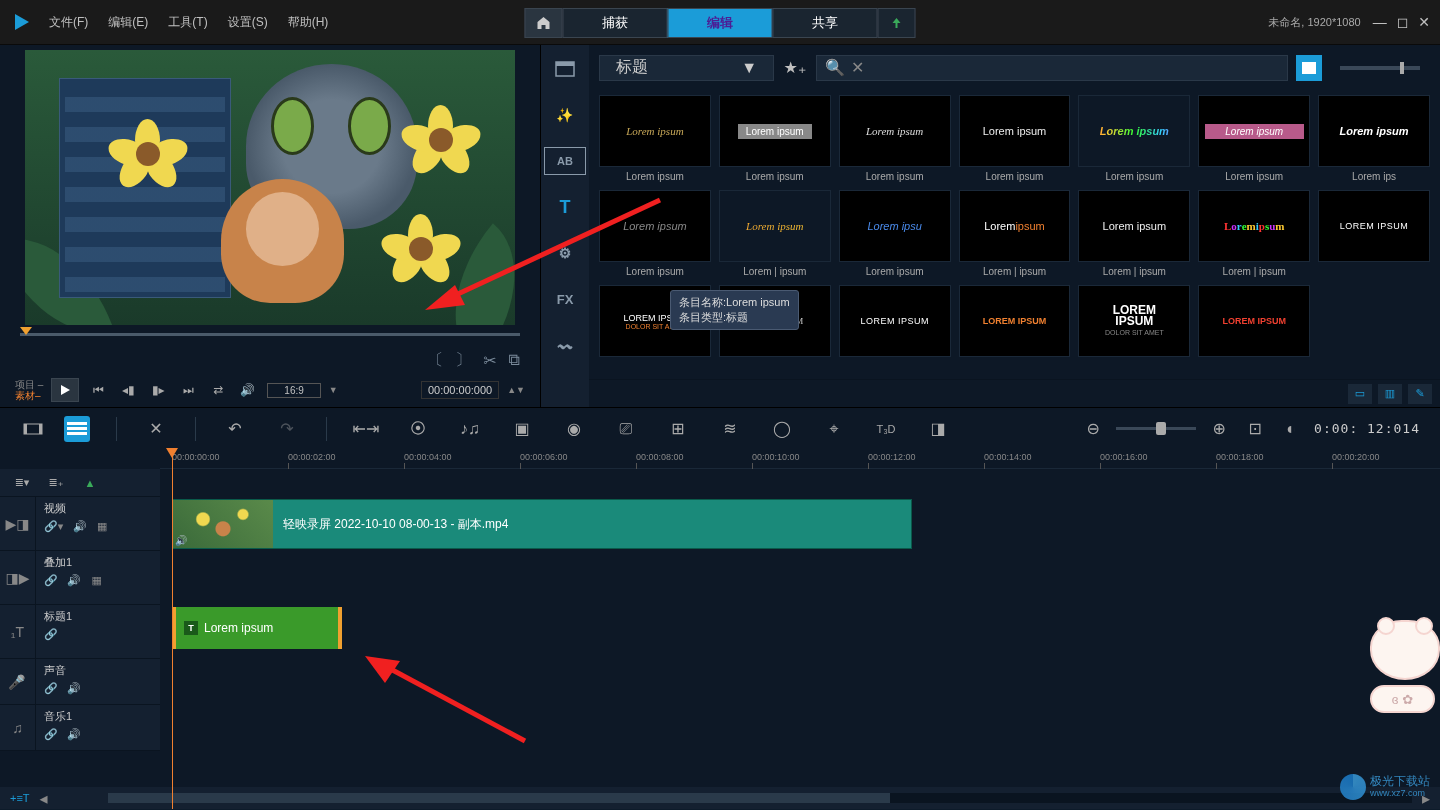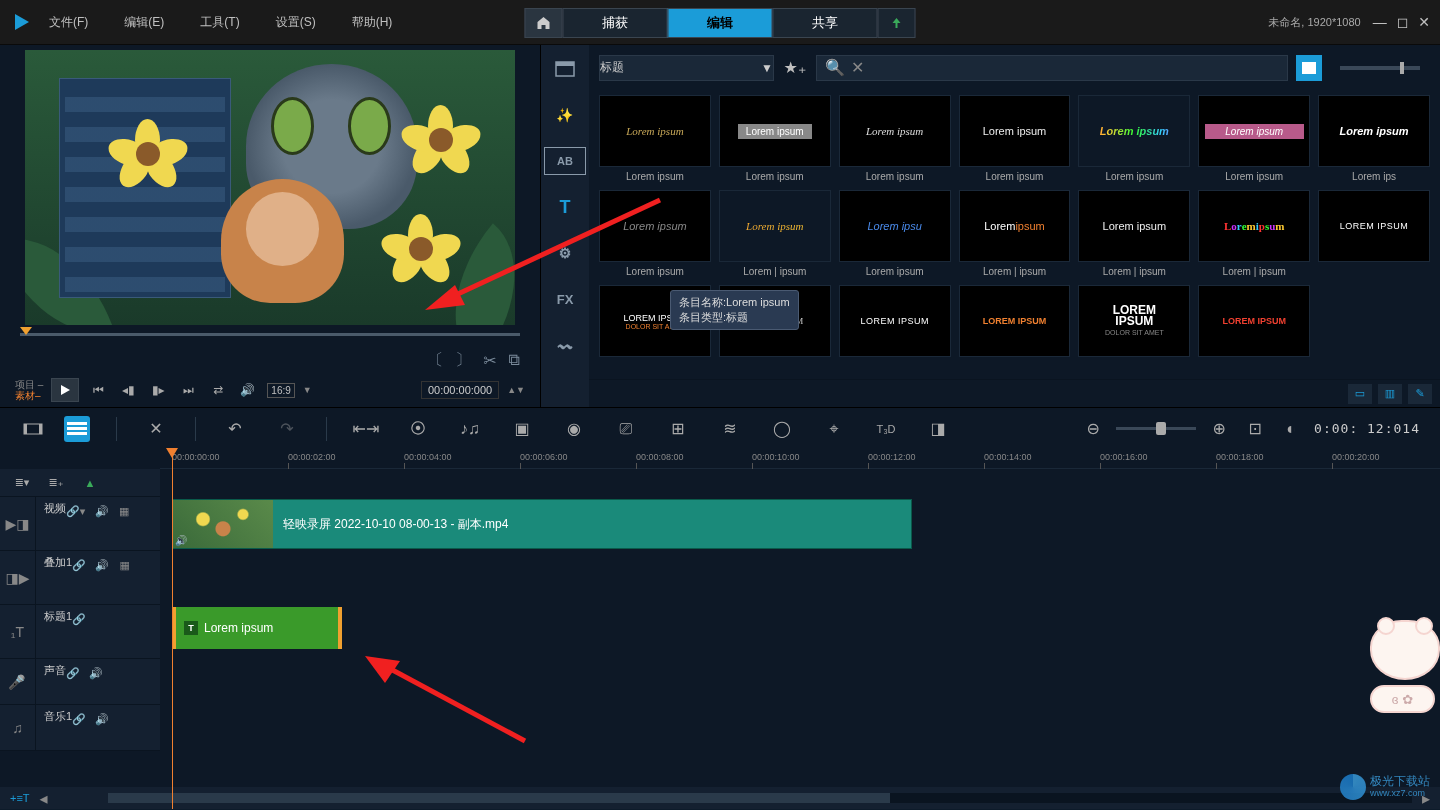--- a/index.html
+++ b/index.html
@@ -2,27 +2,27 @@
 <html><head>
 <meta charset="utf-8">
 <style>
 * { margin: 0; padding: 0; box-sizing: border-box; }
 body { font-family: "Microsoft YaHei", Arial, sans-serif; background: #0d1b2a; color: #c0c0c0; overflow: hidden; width: 1440px; height: 810px; position: relative; }
 
 
 .titlebar { height: 45px; background: #1a1a1a; display: flex; align-items: center; padding: 0 10px; border-bottom: 1px solid #0a0a0a; }
 .titlebar .logo { width: 24px; height: 24px; margin-right: 15px; display: flex; align-items: center; }
 .titlebar .logo svg { width: 24px; height: 24px; }
-.menubar { display: flex; gap: 36px; font-size: 12px; }
+.menubar { display: flex; gap: 20px; font-size: 12px; }
 .menubar span { cursor: pointer; }
 .center-tabs { position: absolute; left: 50%; transform: translateX(-50%); display: flex; height: 30px; top: 8px; }
 .center-tabs .home { width: 38px; background: #2a3540; display: flex; align-items: center; justify-content: center; border: 1px solid #3a4550; }
 .center-tabs .tab { width: 105px; display: flex; align-items: center; justify-content: center; font-size: 13px; border: 1px solid #3a4550; cursor: pointer; }
 .center-tabs .tab.capture { background: #1a2530; color: #fff; }
-.center-tabs .tab.edit { background: #1b9cd8; color: #000000; font-weight: bold; }
+.center-tabs .tab.edit { background: #1b9cd8; color: #4c1d95; font-weight: bold; }
 .center-tabs .tab.share { background: #1a2530; color: #fff; }
 .center-tabs .upload { width: 38px; background: #1a2530; display: flex; align-items: center; justify-content: center; border: 1px solid #3a4550; }
 .title-right { position: absolute; right: 10px; display: flex; align-items: center; gap: 12px; }
 .title-right .proj { font-size: 11px; color: #aaa; }
 .win-controls { display: flex; gap: 10px; font-size: 14px; }
 
 
 .main-row { height: 362px; display: flex; background: #0d1826; }
 
 
@@ -53,31 +53,31 @@
 .leaf.l2 { right: -10px; bottom: -30px; transform: rotate(40deg); }
 .preview-scrubber { height: 20px; position: relative; padding: 8px 15px 0; }
 .scrubber-track { height: 3px; background: #4a5a6a; position: relative; }
 .scrubber-thumb { position: absolute; left: 0; top: -6px; width: 0; height: 0; border-left: 6px solid transparent; border-right: 6px solid transparent; border-top: 8px solid #f0a030; }
 .preview-controls { height: 30px; display: flex; align-items: center; justify-content: flex-end; gap: 12px; padding: 0 15px; color: #7a8a9a; }
 .preview-bottom { height: 30px; display: flex; align-items: center; padding: 0 10px; gap: 8px; font-size: 12px; }
 .proj-label { display: flex; flex-direction: column; font-size: 10px; color: #888; line-height: 11px; }
 .proj-label .active { color: #f08030; }
 .play-btn { width: 28px; height: 24px; background: #2a3540; border: 1px solid #3a4550; display: flex; align-items: center; justify-content: center; cursor: pointer; }
 .trans-btn { width: 22px; height: 22px; display: flex; align-items: center; justify-content: center; cursor: pointer; color: #aaa; }
-.aspect { font-size: 10px; border: 1px solid #555; padding: 1px 3px; }
+.aspect { font-size: 10px; border: 1px solid #555; padding: 1px 16px; }
 .timecode { font-size: 11px; color: #ccc; margin-left: auto; border: 1px solid #333; padding: 2px 6px; }
 
 
 .library-panel { flex: 1; background: #0d1826; border-left: 1px solid #000; display: flex; }
 .lib-sidebar { width: 48px; background: #142030; display: flex; flex-direction: column; align-items: center; padding-top: 10px; gap: 18px; }
 .lib-tab { width: 32px; height: 28px; display: flex; align-items: center; justify-content: center; cursor: pointer; color: #8a9aaa; font-size: 14px; font-weight: bold; }
 .lib-tab.active { color: #1b9cd8; }
 .lib-content { flex: 1; display: flex; flex-direction: column; }
 .lib-header { height: 45px; display: flex; align-items: center; padding: 0 10px; gap: 8px; }
-.dropdown { width: 175px; height: 26px; background: #1a2838; border: 1px solid #2a3848; display: flex; align-items: center; padding: 0 0; font-size: 12px; color: #ccc; justify-content: space-between; }
+.dropdown { width: 175px; height: 26px; background: #1a2838; border: 1px solid #2a3848; display: flex; align-items: center; padding: 0 16px; font-size: 16px; color: #ccc; justify-content: space-between; }
 .fav-btn { width: 26px; height: 26px; display: flex; align-items: center; justify-content: center; }
 .search-box { flex: 1; height: 26px; background: #1a2838; border: 1px solid #2a3848; display: flex; align-items: center; padding: 0 8px; gap: 6px; }
 .search-box input { flex: 1; background: transparent; border: none; color: #888; font-size: 12px; font-style: italic; outline: none; }
 .view-btn { width: 26px; height: 26px; background: #1b9cd8; display: flex; align-items: center; justify-content: center; }
 .zoom-slider { width: 80px; height: 4px; background: #3a4858; position: relative; margin: 0 10px; }
 .zoom-slider::before { content: ""; position: absolute; right: 20%; top: -4px; width: 4px; height: 12px; background: #aaa; }
 
 .lib-grid { flex: 1; overflow: hidden; padding: 5px 10px; display: grid; grid-template-columns: repeat(7, 1fr); gap: 8px 8px; align-content: start; }
 .lib-item { display: flex; flex-direction: column; align-items: center; gap: 4px; cursor: pointer; }
 .lib-thumb { width: 100%; height: 72px; background: #000; border: 1px solid #1a2838; display: flex; align-items: center; justify-content: center; font-size: 11px; overflow: hidden; text-align: center; }
@@ -137,21 +137,21 @@
 .ruler-tick::after { content: ""; position: absolute; top: 14px; width: 1px; height: 6px; background: #555; }
 .playhead { position: absolute; left: 172px; top: 0; bottom: 0; width: 1px; background: #f08030; z-index: 50; }
 .playhead::before { content: ""; position: absolute; top: -1px; left: -6px; width: 0; height: 0; border-left: 6px solid transparent; border-right: 6px solid transparent; border-top: 10px solid #f08030; }
 .track-header-col { position: absolute; left: 0; top: 20px; width: 160px; background: #142030; }
 .track-opts { height: 28px; display: flex; align-items: center; gap: 10px; padding: 0 10px; border-bottom: 1px solid #0a1420; }
 .track-opts .opt { width: 24px; height: 18px; display: flex; align-items: center; justify-content: center; color: #aaa; font-size: 11px; }
 .track-opts .opt.green { color: #3aaa5a; }
 .track { height: 54px; border-bottom: 1px solid #0a1420; display: flex; }
 .track-head { width: 160px; background: #142030; display: flex; }
 .track-icon { width: 36px; display: flex; align-items: center; justify-content: center; color: #888; font-size: 14px; border-right: 1px solid #0a1420; }
-.track-info { flex: 1; display: flex; flex-direction: row; padding: 4px 8px; }
+.track-info { flex: 1; display: flex; flex-direction: column; padding: 4px 8px; }
 .track-name { font-size: 11px; color: #ccc; }
 .track-ctrl { display: flex; gap: 10px; margin-top: 4px; font-size: 11px; color: #888; }
 .track-content { position: absolute; left: 160px; right: 0; height: 54px; background: #0d1826; }
 .tracks-area { position: relative; margin-top: 28px; }
 .clip-video { position: absolute; left: 12px; top: 2px; width: 740px; height: 50px; background: #1a8a7a; display: flex; align-items: center; border: 1px solid #0a5a4a; }
 .clip-thumb { width: 100px; height: 100%; background: linear-gradient(45deg,#3a6a3a,#5a8a4a); position: relative; overflow: hidden; }
 .clip-thumb::before { content: ""; position: absolute; inset: 0; background: radial-gradient(circle at 30% 40%, #f0d850 8%, transparent 10%), radial-gradient(circle at 70% 30%, #f0d850 6%, transparent 8%), radial-gradient(circle at 50% 60%, #c8834a 12%, transparent 14%); }
 .clip-thumb .snd { position: absolute; left: 2px; bottom: 2px; color: #fa3; font-size: 10px; }
 .clip-label { font-size: 12px; color: #fff; padding: 0 10px; }
 .clip-title { position: absolute; left: 12px; top: 2px; width: 170px; height: 42px; background: #3a9a2a; border-left: 4px solid #f0a030; border-right: 4px solid #f0a030; display: flex; align-items: center; padding: 0 8px; gap: 6px; }

